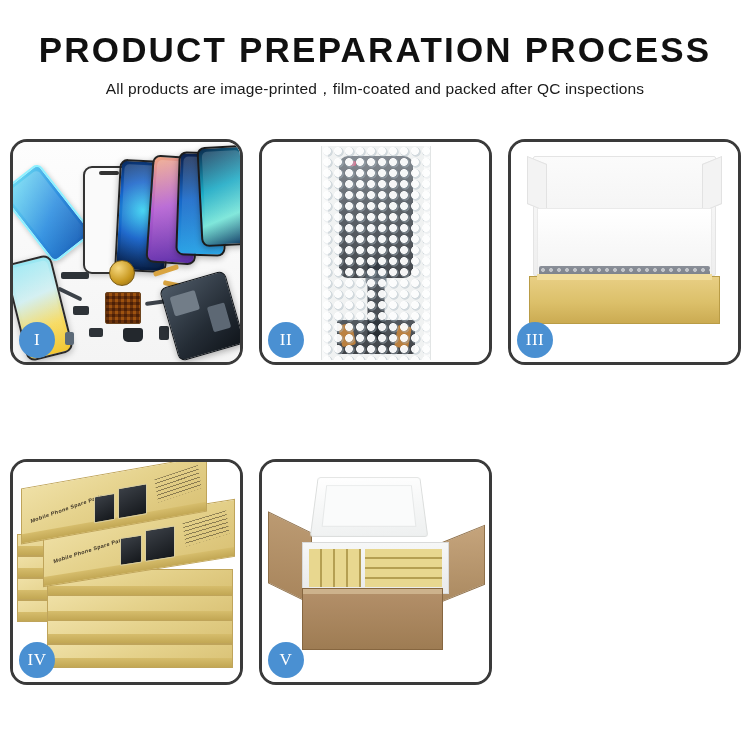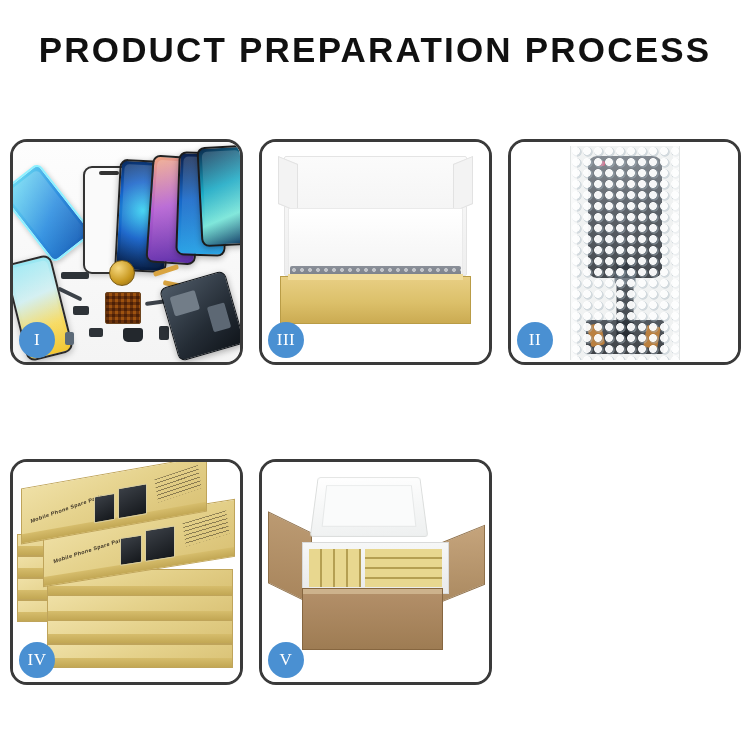--- a/index.html
+++ b/index.html
@@ -219,20 +219,21 @@
     background:rgba(205,183,148,.95);transform:skewY(-22deg);transform-origin:left top;}
   .tab{position:absolute;width:14px;height:16px;background:rgba(140,114,74,.45);}
 </style>
 </head>
 <body>
 
 <div class="page">
 
   <div class="header">
     <div class="title">PRODUCT PREPARATION PROCESS</div>
+    <div class="subtitle">All products are image-printed，film-coated and packed after QC inspections</div>
   </div>
 
   <div class="grid">
 
     <div class="panel">
       <div class="stage p1">
         <div class="ph a">
             <div class="scr"></div>
           </div>
         <div class="ph b">
@@ -267,52 +268,52 @@
         <div class="cam"></div>
         <div class="chip" style="left:52px;top:190px;width:9px;height:13px;border-radius:2px;background:#5c6a78;"></div>
         <div class="scrw" style="left:196px;top:196px;"></div>
         <div class="scrw" style="left:204px;top:204px;"></div>
         <div class="mb"></div>
       </div>
       <div class="badge">I</div>
     </div>
 
     <div class="panel">
+      <div class="stage p2">
+        <div class="bagwrap">
+          <div class="lcd">
+              <div class="dot"></div>
+            </div>
+          <div class="ribbon"></div>
+          <div class="board2"></div>
+          <div class="fpad l"></div>
+          <div class="fpad r"></div>
+          <div class="bubbles"></div>
+          <div class="bagedge" style="left:0;"></div>
+          <div class="bagedge" style="right:0;"></div>
+        </div>
+      </div>
+      <div class="badge">II</div>
+    </div>
+
+    <div class="panel">
       <div class="stage p3">
         <div class="tray">
           <div class="lidback"></div>
           <div class="lidflapL"></div>
           <div class="lidflapR"></div>
           <div class="foam"></div>
           <div class="wrapdark"></div>
           <div class="boxbody"></div>
         </div>
       </div>
       <div class="badge">III</div>
     </div>
 
     <div class="panel">
-      <div class="stage p2">
-        <div class="bagwrap">
-          <div class="lcd">
-              <div class="dot"></div>
-            </div>
-          <div class="ribbon"></div>
-          <div class="board2"></div>
-          <div class="fpad l"></div>
-          <div class="fpad r"></div>
-          <div class="bubbles"></div>
-          <div class="bagedge" style="left:0;"></div>
-          <div class="bagedge" style="right:0;"></div>
-        </div>
-      </div>
-      <div class="badge">II</div>
-    </div>
-
-    <div class="panel">
       <div class="stage p4">
         <div class="stack">
 
           <div class="sbox" style="left:0;top:64px;width:112px;height:22px;">
               <div class="lid"></div>
               <div class="side"></div>
             </div>
           <div class="sbox" style="left:0;top:86px;width:112px;height:22px;">
               <div class="lid"></div>
               <div class="side"></div>

